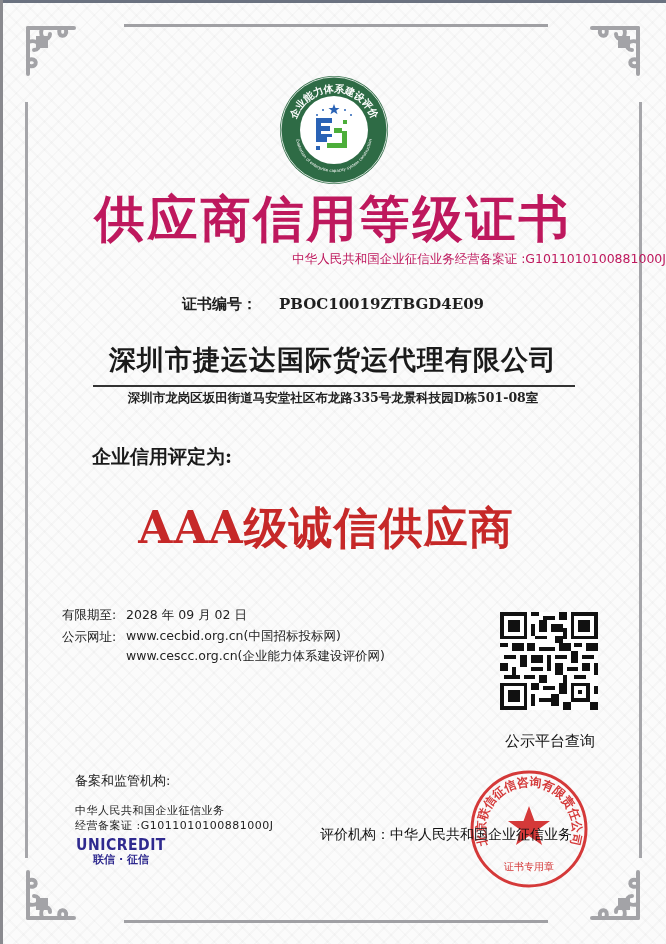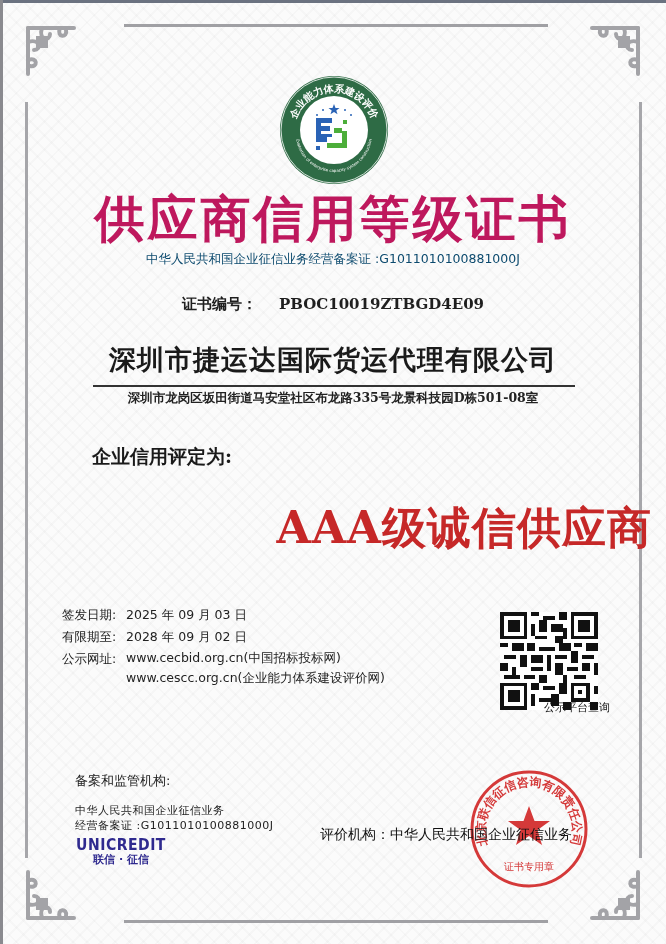--- a/index.html
+++ b/index.html
@@ -21,22 +21,22 @@
   .vline { position: absolute; width: 3px; background: #a6a6aa; }
   .corner { position: absolute; width: 56px; height: 56px; }
   .abs { position: absolute; }
 
   .title {
     left: 0; width: 666px; top: 189px; text-align: center;
     font-family: "DejaVu Sans", sans-serif; font-weight: bold;
     font-size: 50px; color: #be185d; letter-spacing: 3px; line-height: 60px;
   }
   .reg-line {
-    left: 0; width: 666px; top: 251px; text-align: center;
-    font-size: 12.5px; color: #0c4a6e; line-height: 16px;
+    left: 0; width: 666px; top: 251px; text-align: right;
+    font-size: 12.5px; color: #be185d; line-height: 16px;
   }
   .cert-no {
     left: 0; width: 666px; top: 295px; text-align: center;
     font-family: "DejaVu Serif", serif; font-weight: bold; font-size: 15px; color: #1f1f1f;
   }
   .cert-no .label { margin-right: 22px; }
   .company {
     left: 0; width: 666px; top: 342px; text-align: center;
     font-family: "DejaVu Serif", serif; font-weight: bold; font-size: 27px; color: #1a1a1a;
     letter-spacing: 1px; line-height: 36px;
@@ -44,34 +44,34 @@
   .company-rule { left: 93px; width: 482px; top: 385px; height: 2px; background: #333; }
   .address {
     left: 0; width: 666px; top: 390px; text-align: center;
     font-family: "DejaVu Serif", serif; font-weight: bold; font-size: 12.5px; color: #222;
   }
   .rated-label {
     left: 92px; top: 444px;
     font-family: "DejaVu Serif", serif; font-weight: bold; font-size: 19px; color: #1a1a1a;
   }
   .grade {
-    left: 0; width: 652px; top: 500px; text-align: right;
+    left: 0; width: 652px; top: 500px; text-align: center;
     font-family: "DejaVu Serif", "Liberation Serif", serif; font-weight: bold;
     font-size: 44px; color: #c62828; line-height: 56px; letter-spacing: 1px;
   }
   .info {
     left: 62px; top: 604px; font-size: 12.5px; color: #222; line-height: 22px;
   }
   .info .row { display: flex; height: 22px; }
   .info .k { width: 64px; }
   .info .urls { display: flex; flex-direction: column; }
   .info .urls span { line-height: 20px; }
 
   .qr { left: 500px; top: 612px; width: 98px; height: 98px; }
-  .qr-caption { left: 490px; top: 700px; width: 120px; text-align: right; font-size: 11px; color: #111; }
+  .qr-caption { left: 490px; top: 732px; width: 120px; text-align: center; font-size: 15px; color: #111; }
 
   .supervision-title { left: 75px; top: 772px; font-size: 13px; color: #222; }
   .supervision-l1 { left: 75px; top: 803px; font-size: 11px; color: #222; letter-spacing: 0.5px; }
   .supervision-l2 { left: 75px; top: 818px; font-size: 11px; color: #222; letter-spacing: 0.5px; }
   .unicredit-logo { left: 76px; top: 838px; width: 90px; text-align: center; }
   .unicredit-logo .en {
     display: block; font-family: "DejaVu Sans", sans-serif; font-weight: bold;
     font-size: 14px; color: #2f2a8f; letter-spacing: 0.5px; line-height: 15px; transform: scaleY(1.1);
   }
   .unicredit-logo .cn { display: block; font-weight: bold; font-size: 11px; color: #2f2a8f; line-height: 14px; }
@@ -170,24 +170,20 @@
 </div>
 
 <div class="abs company">深圳市捷运达国际货运代理有限公司</div>
 <div class="abs company-rule"></div>
 <div class="abs address">深圳市龙岗区坂田街道马安堂社区布龙路335号龙景科技园D栋501-08室</div>
 
 <div class="abs rated-label">企业信用评定为:</div>
 <div class="abs grade">AAA级诚信供应商</div>
 
 <div class="abs info">
-  <div class="row">
-    <span class="k">签发日期:</span>
-    <span>2025 年 09 月 03 日</span>
-  </div>
   <div class="row">
     <span class="k">有限期至:</span>
     <span>2028 年 09 月 02 日</span>
   </div>
   <div class="row" style="height:auto;">
     <span class="k">公示网址:</span>
     <span class="urls">
       <span>www.cecbid.org.cn(中国招标投标网)</span>
       <span>www.cescc.org.cn(企业能力体系建设评价网)</span>
     </span>

